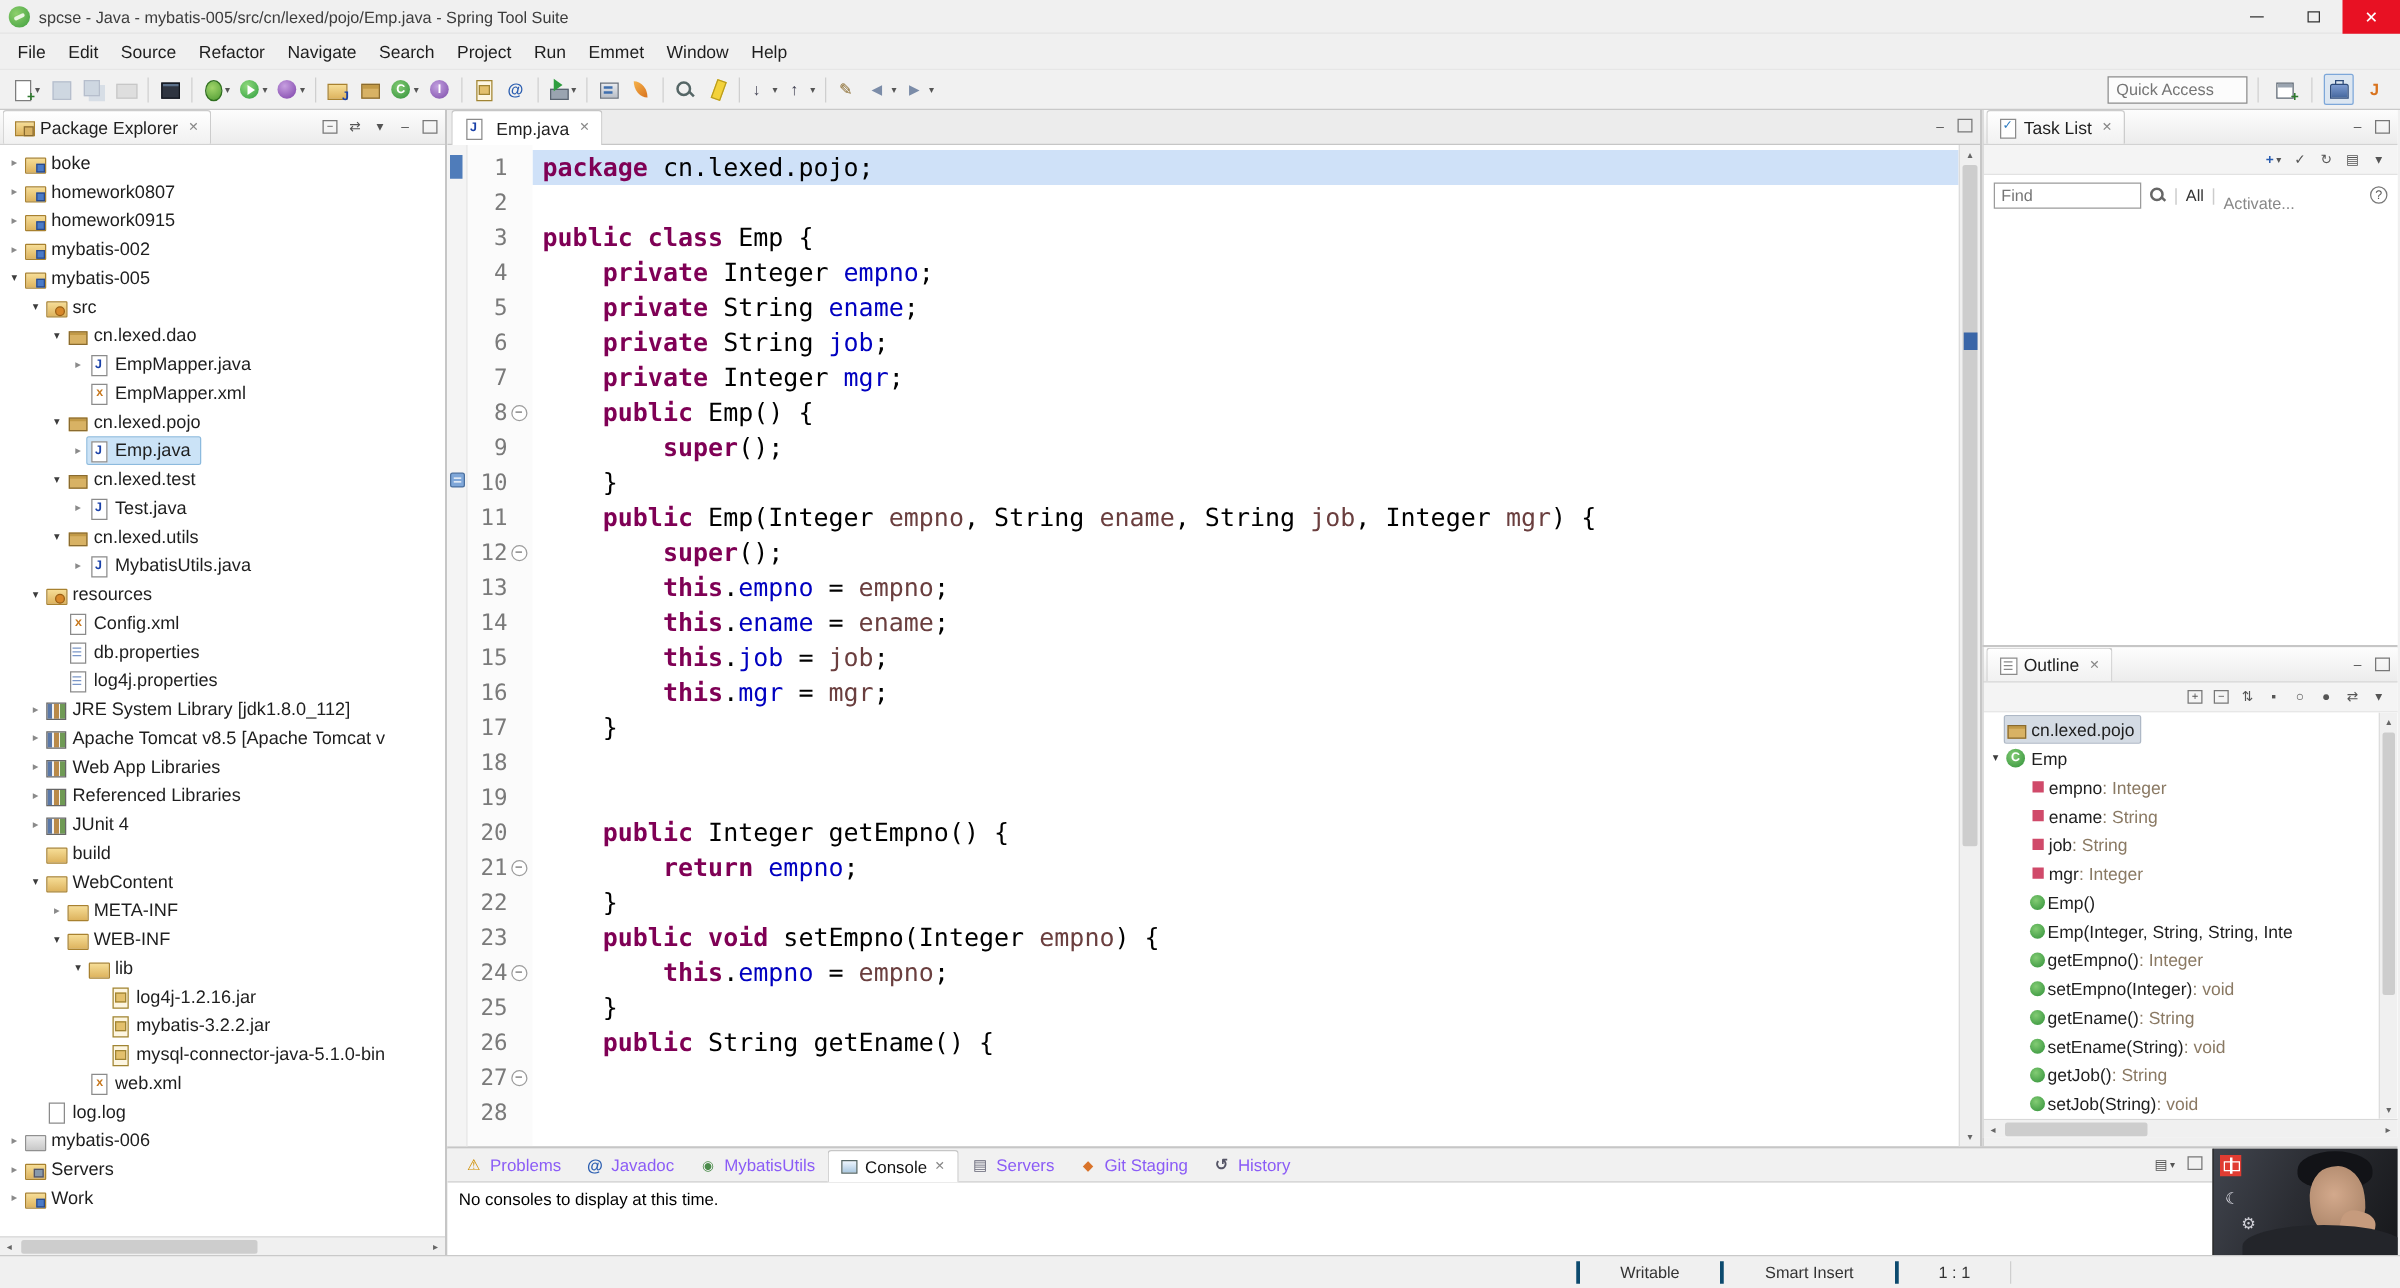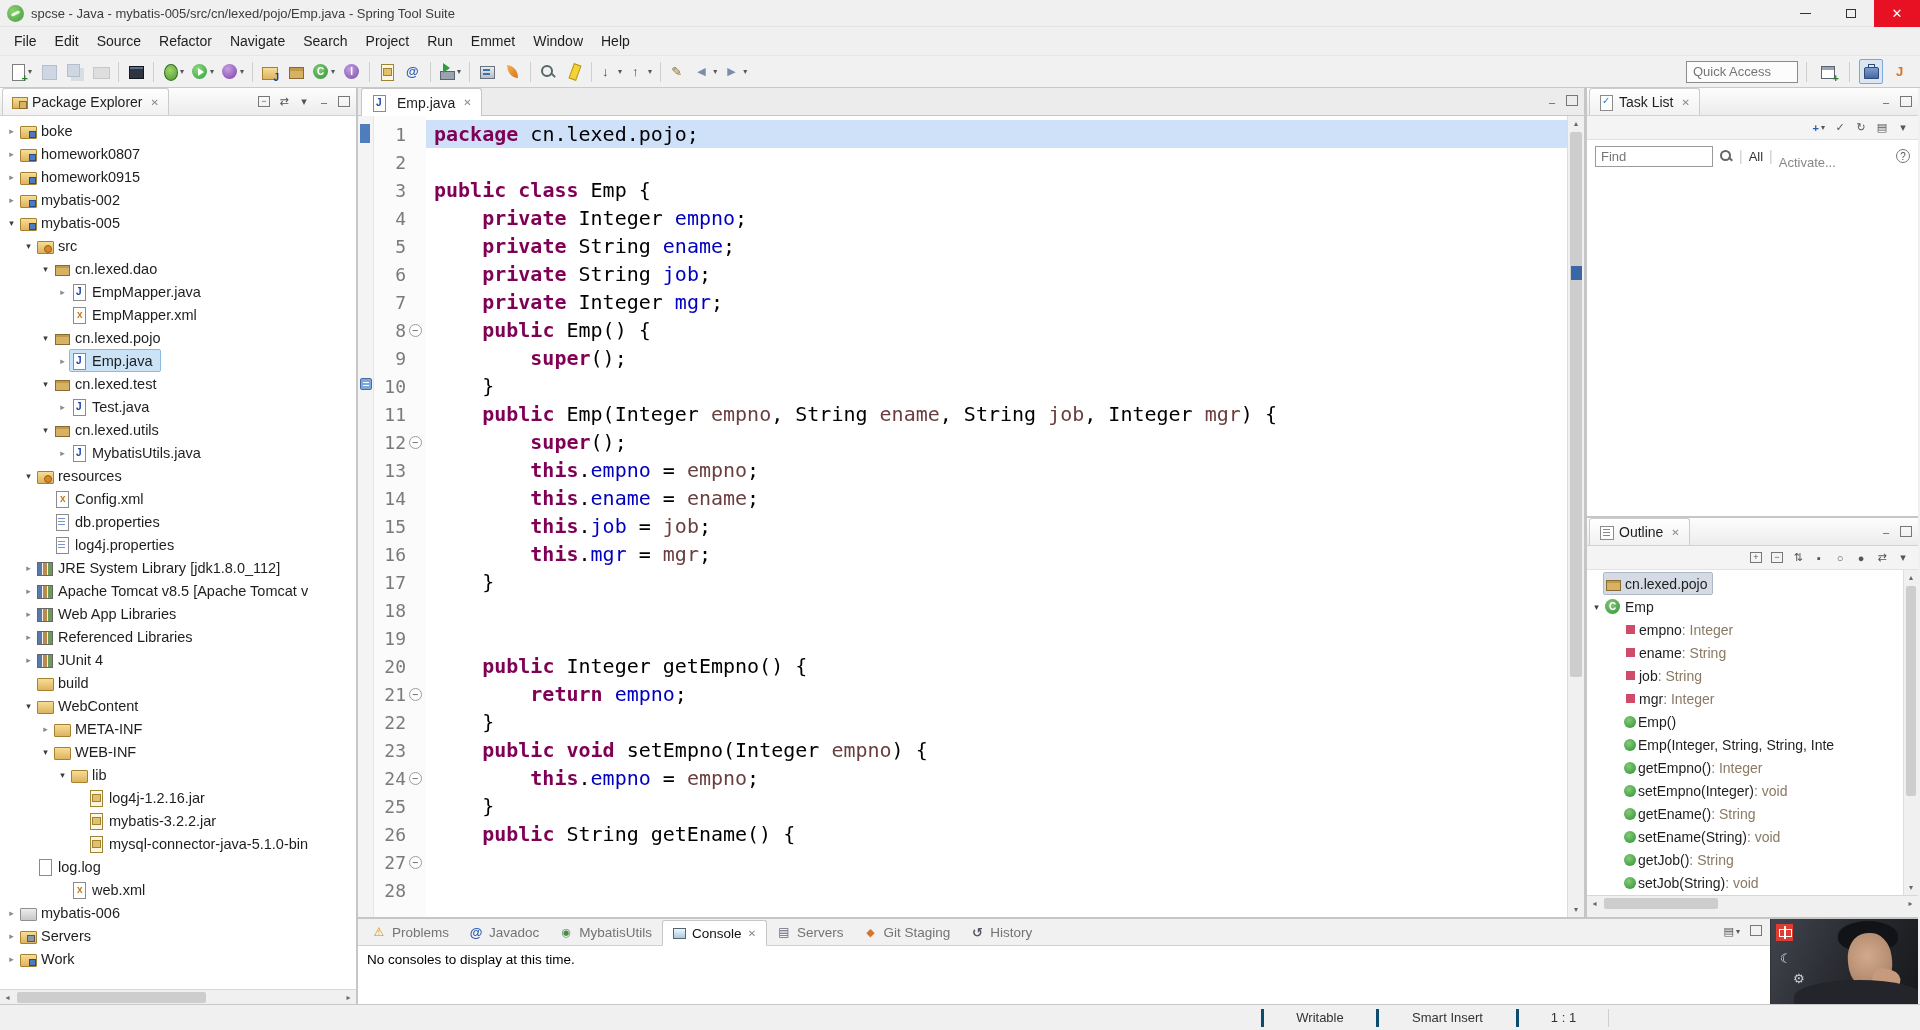--- a/index.html
+++ b/index.html
@@ -195,21 +195,21 @@
 .oi-field{width:9px;height:9px;background:#d04a6a;margin:0 4px 0 3px;}
 .oi-method{width:12px;height:12px;border-radius:50%;background:radial-gradient(circle at 40% 35%,#83cc74,#2f8f38);margin:0 2px 0 1px;}
 .ol-vscroll{position:absolute;right:0;top:0;bottom:0;width:15px;background:#f0f0f0;border-left:1px solid #ddd;}
 .olv-thumb{position:absolute;left:2px;top:16px;width:10px;height:210px;background:#cdcdcd;border-radius:2px;}
 .ol-vscroll .vs-arrow{width:14px;}
 
 
 .console{flex:1;display:flex;flex-direction:column;background:#fff;min-width:0;}
 .ctabs{height:27px;flex:none;background:#f1f1f1;border-bottom:1px solid #d0d0d0;display:flex;align-items:flex-end;padding-left:4px;position:relative;}
 #console-tabs-list{display:flex;align-items:flex-end;height:100%;}
-.ctab{height:26px;display:flex;align-items:center;gap:6px;padding:0 10px;font-size:13.5px;color:#737373;}
+.ctab{height:26px;display:flex;align-items:center;gap:6px;padding:0 10px;font-size:13.5px;color:#8b5cf6;}
 .ctab.sel{background:#fff;border:1px solid #c6c6c6;border-bottom:1px solid #fff;border-radius:3px 3px 0 0;margin-bottom:-1px;color:#111;}
 .ctab-x{font-size:10px;color:#888;}
 .ci{display:inline-flex;align-items:center;justify-content:center;width:14px;height:14px;flex:none;}
 .ci-problems::before{content:"⚠";color:#cf8e00;font-size:12px;}
 .ci-javadoc::before{content:"@";color:#2a5db0;font-weight:bold;font-size:13px;}
 .ci-declaration::before{content:"◉";color:#4a8b4a;font-size:11px;}
 .ci-console{width:13px;height:11px;border:1px solid #566;background:linear-gradient(#eef6ff,#aac8e0);}
 .ci-servers::before{content:"▤";color:#667;font-size:12px;}
 .ci-git-staging::before{content:"◆";color:#d9732a;font-size:11px;}
 .ci-history::before{content:"↺";color:#556;font-size:13px;font-weight:bold;}
@@ -617,32 +617,32 @@
               <span class="tlabel">mybatis-3.2.2.jar</span>
             </span>
           </div>
           <div class="trow" style="padding-left: 72px;">
             <span class="arr"></span>
             <span class="item-body">
               <span class="fi fi-jar-file"></span>
               <span class="tlabel">mysql-connector-java-5.1.0-bin</span>
             </span>
           </div>
+          <div class="trow" style="padding-left: 55px;">
+            <span class="arr"></span>
+            <span class="item-body">
+              <span class="fi fi-xml-file"></span>
+              <span class="tlabel">web.xml</span>
+            </span>
+          </div>
           <div class="trow" style="padding-left: 21px;">
             <span class="arr"></span>
             <span class="item-body">
               <span class="fi fi-file"></span>
               <span class="tlabel">log.log</span>
-            </span>
-          </div>
-          <div class="trow" style="padding-left: 55px;">
-            <span class="arr"></span>
-            <span class="item-body">
-              <span class="fi fi-xml-file"></span>
-              <span class="tlabel">web.xml</span>
             </span>
           </div>
           <div class="trow" style="padding-left: 4px;">
             <span class="arr">▸</span>
             <span class="item-body">
               <span class="fi fi-project-closed"></span>
               <span class="tlabel">mybatis-006</span>
             </span>
           </div>
           <div class="trow" style="padding-left: 4px;">

